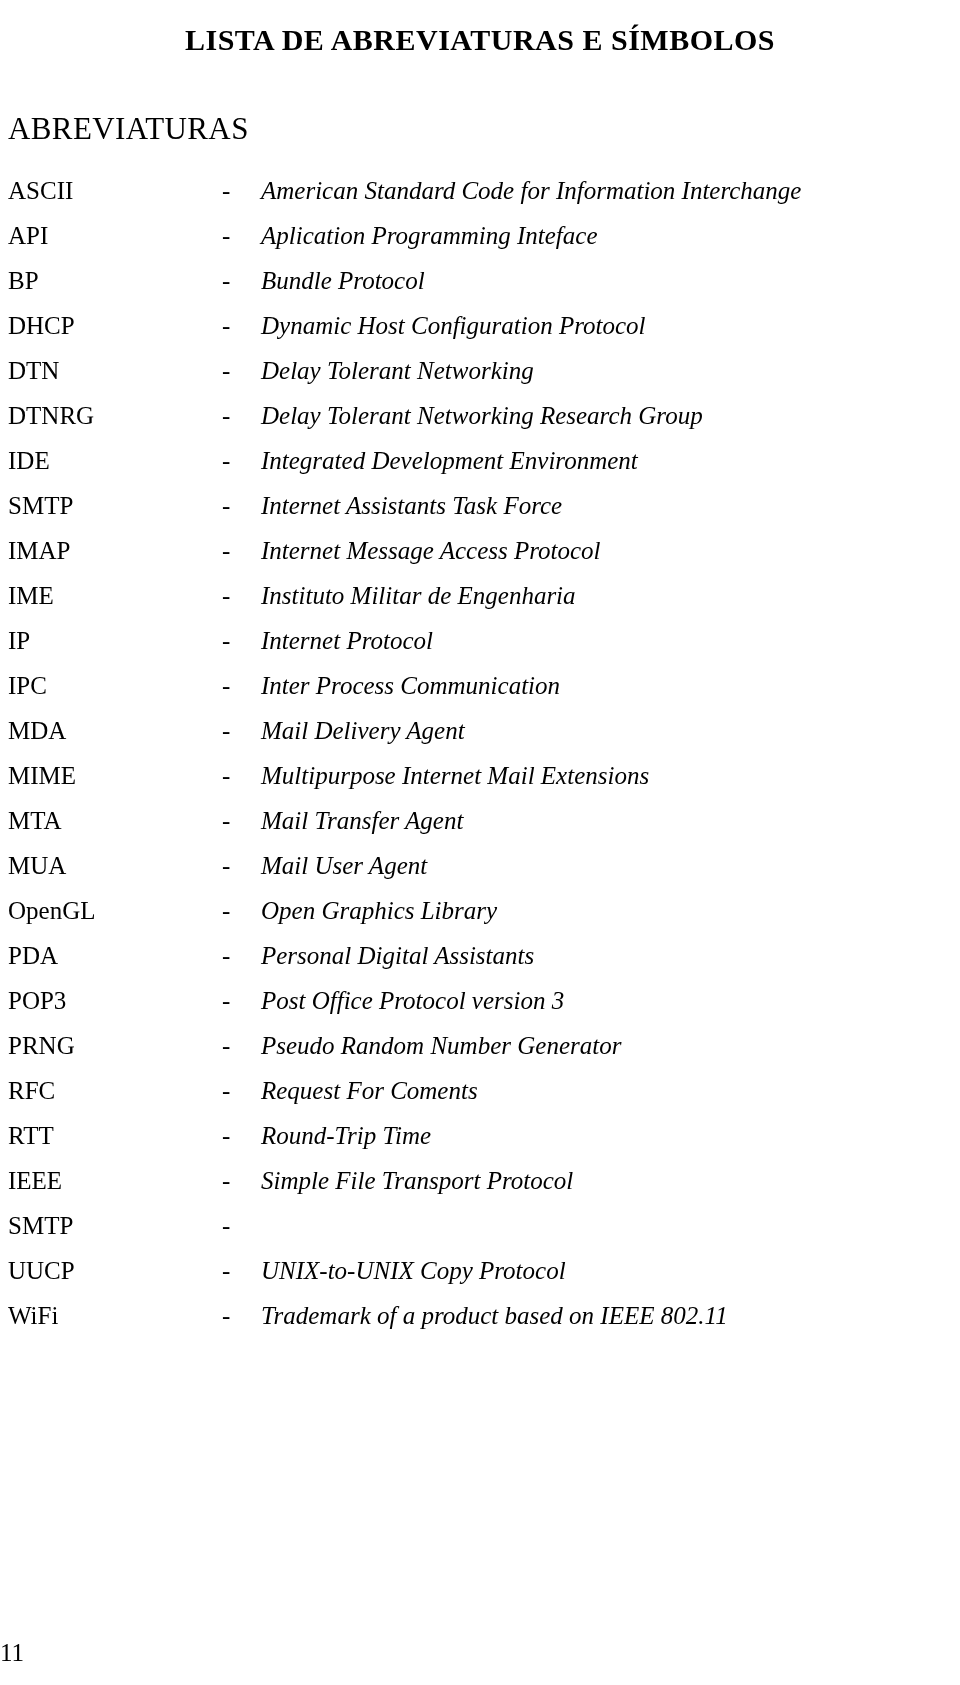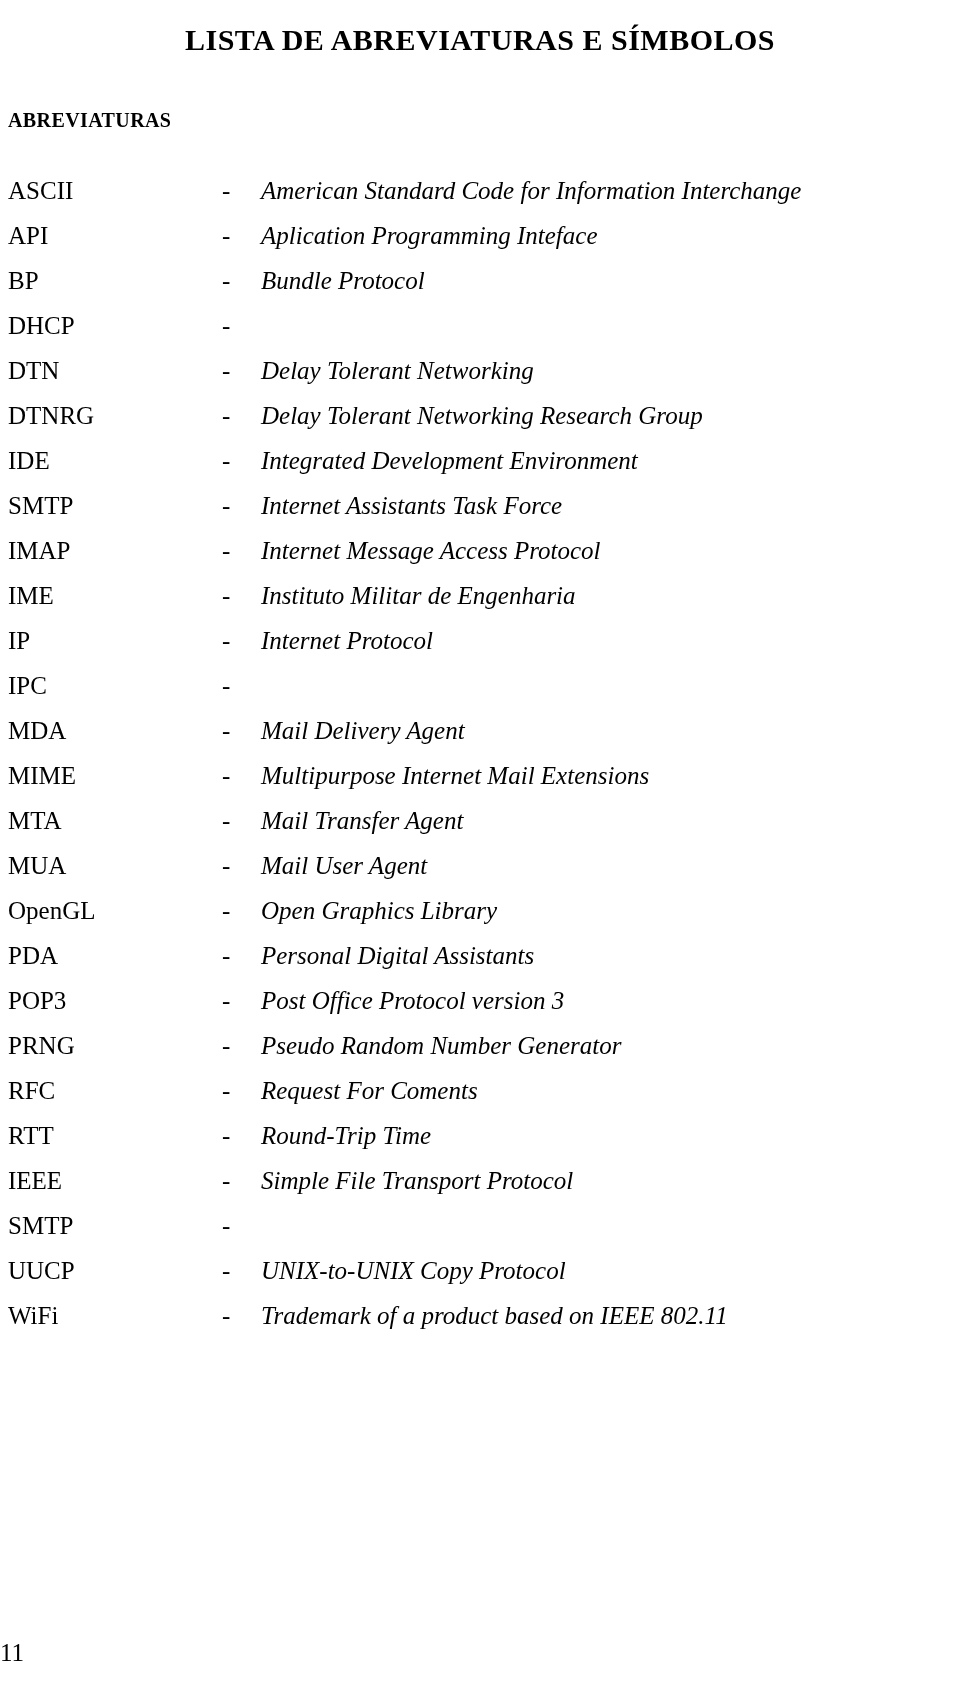--- a/index.html
+++ b/index.html
@@ -30,22 +30,22 @@
     letter-spacing: 0.5px;
     line-height: 36px;
     white-space: nowrap;
   }
 
   
   .section-heading {
     position: absolute;
     left: 8px;
     top: 88px;
-    font-size: 20px;
-    font-weight: bold;
+    font-size: 31px;
+    font-weight: normal;
     letter-spacing: 0.4px;
     line-height: 30px;
     white-space: nowrap;
   }
 
   
   .abbrev-list {
     position: absolute;
     left: 0;
     top: 168px;
@@ -112,20 +112,21 @@
         <span class="abbrev-definition">Aplication Programming Inteface</span>
       </div>
       <div class="abbrev-row">
         <span class="abbrev-term">BP</span>
         <span class="abbrev-dash">-</span>
         <span class="abbrev-definition">Bundle Protocol</span>
       </div>
       <div class="abbrev-row">
         <span class="abbrev-term">DHCP</span>
         <span class="abbrev-dash">-</span>
+        <span class="abbrev-definition">Dynamic Host Configuration Protocol</span>
       </div>
       <div class="abbrev-row">
         <span class="abbrev-term">DTN</span>
         <span class="abbrev-dash">-</span>
         <span class="abbrev-definition">Delay Tolerant Networking</span>
       </div>
       <div class="abbrev-row">
         <span class="abbrev-term">DTNRG</span>
         <span class="abbrev-dash">-</span>
         <span class="abbrev-definition">Delay Tolerant Networking Research Group</span>
@@ -151,20 +152,21 @@
         <span class="abbrev-definition">Instituto Militar de Engenharia</span>
       </div>
       <div class="abbrev-row">
         <span class="abbrev-term">IP</span>
         <span class="abbrev-dash">-</span>
         <span class="abbrev-definition">Internet Protocol</span>
       </div>
       <div class="abbrev-row">
         <span class="abbrev-term">IPC</span>
         <span class="abbrev-dash">-</span>
+        <span class="abbrev-definition">Inter Process Communication</span>
       </div>
       <div class="abbrev-row">
         <span class="abbrev-term">MDA</span>
         <span class="abbrev-dash">-</span>
         <span class="abbrev-definition">Mail Delivery Agent</span>
       </div>
       <div class="abbrev-row">
         <span class="abbrev-term">MIME</span>
         <span class="abbrev-dash">-</span>
         <span class="abbrev-definition">Multipurpose Internet Mail Extensions</span>

